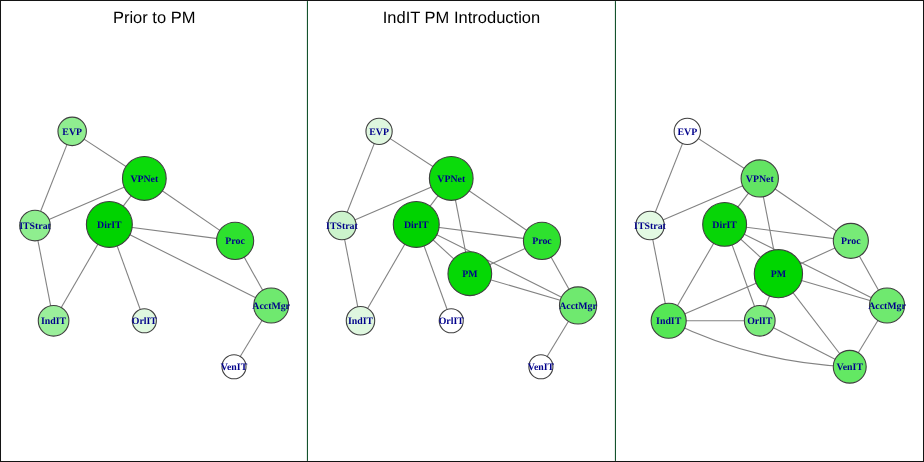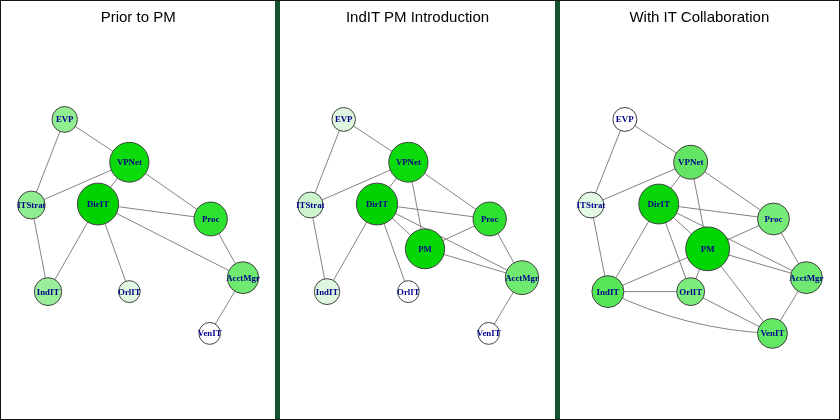--- a/index.html
+++ b/index.html
@@ -8,21 +8,21 @@
     display: flex;
     box-sizing: border-box;
     border: 1px solid #141414;
     background: #ffffff;
     font-family: "Liberation Sans", sans-serif;
   }
   .panel {
     position: relative;
     width: 280px; height: 418px;
     box-sizing: border-box;
-    border-right: 5px solid #14532d;
+    border-right: 1px solid #14532d;
     background: #ffffff;
     overflow: hidden;
   }
   .panel:last-child { border-right: none; }
   .panel-title {
     position: absolute;
     top: 7px; left: 0; right: 0;
     text-align: center;
     font-size: 15px;
     color: #000000;
@@ -116,21 +116,20 @@
         <text x="48" y="295" text-anchor="middle" class="node-label" fill="#00008B">IndIT</text>
         <circle cx="131" cy="292" r="11" fill="#FFFFFF" stroke="#3F3F3F" stroke-width="1"></circle>
         <text x="131" y="295" text-anchor="middle" class="node-label" fill="#00008B">OrlIT</text>
         <circle cx="247" cy="278" r="17" fill="#6FE96F" stroke="#3F3F3F" stroke-width="1"></circle>
         <text x="247" y="281" text-anchor="middle" class="node-label" fill="#00008B">AcctMgr</text>
         <circle cx="213" cy="334" r="11" fill="#FFFFFF" stroke="#3F3F3F" stroke-width="1"></circle>
         <text x="213" y="337" text-anchor="middle" class="node-label" fill="#00008B">VenIT</text>
       </svg>
   </div>
   <div class="panel">
-    <div class="panel-title">With IT Collaboration</div>
     <svg class="graph" viewBox="0 0 280 420" preserveAspectRatio="none">
         <line x1="65" y1="119" x2="131" y2="162" stroke="#828282" stroke-width="1"></line>
         <line x1="65" y1="119" x2="31" y2="205" stroke="#828282" stroke-width="1"></line>
         <line x1="131" y1="162" x2="31" y2="205" stroke="#828282" stroke-width="1"></line>
         <line x1="131" y1="162" x2="99" y2="204" stroke="#828282" stroke-width="1"></line>
         <line x1="131" y1="162" x2="214" y2="219" stroke="#828282" stroke-width="1"></line>
         <line x1="131" y1="162" x2="148" y2="249" stroke="#828282" stroke-width="1"></line>
         <line x1="99" y1="204" x2="214" y2="219" stroke="#828282" stroke-width="1"></line>
         <line x1="99" y1="204" x2="148" y2="249" stroke="#828282" stroke-width="1"></line>
         <line x1="99" y1="204" x2="48" y2="292" stroke="#828282" stroke-width="1"></line>

